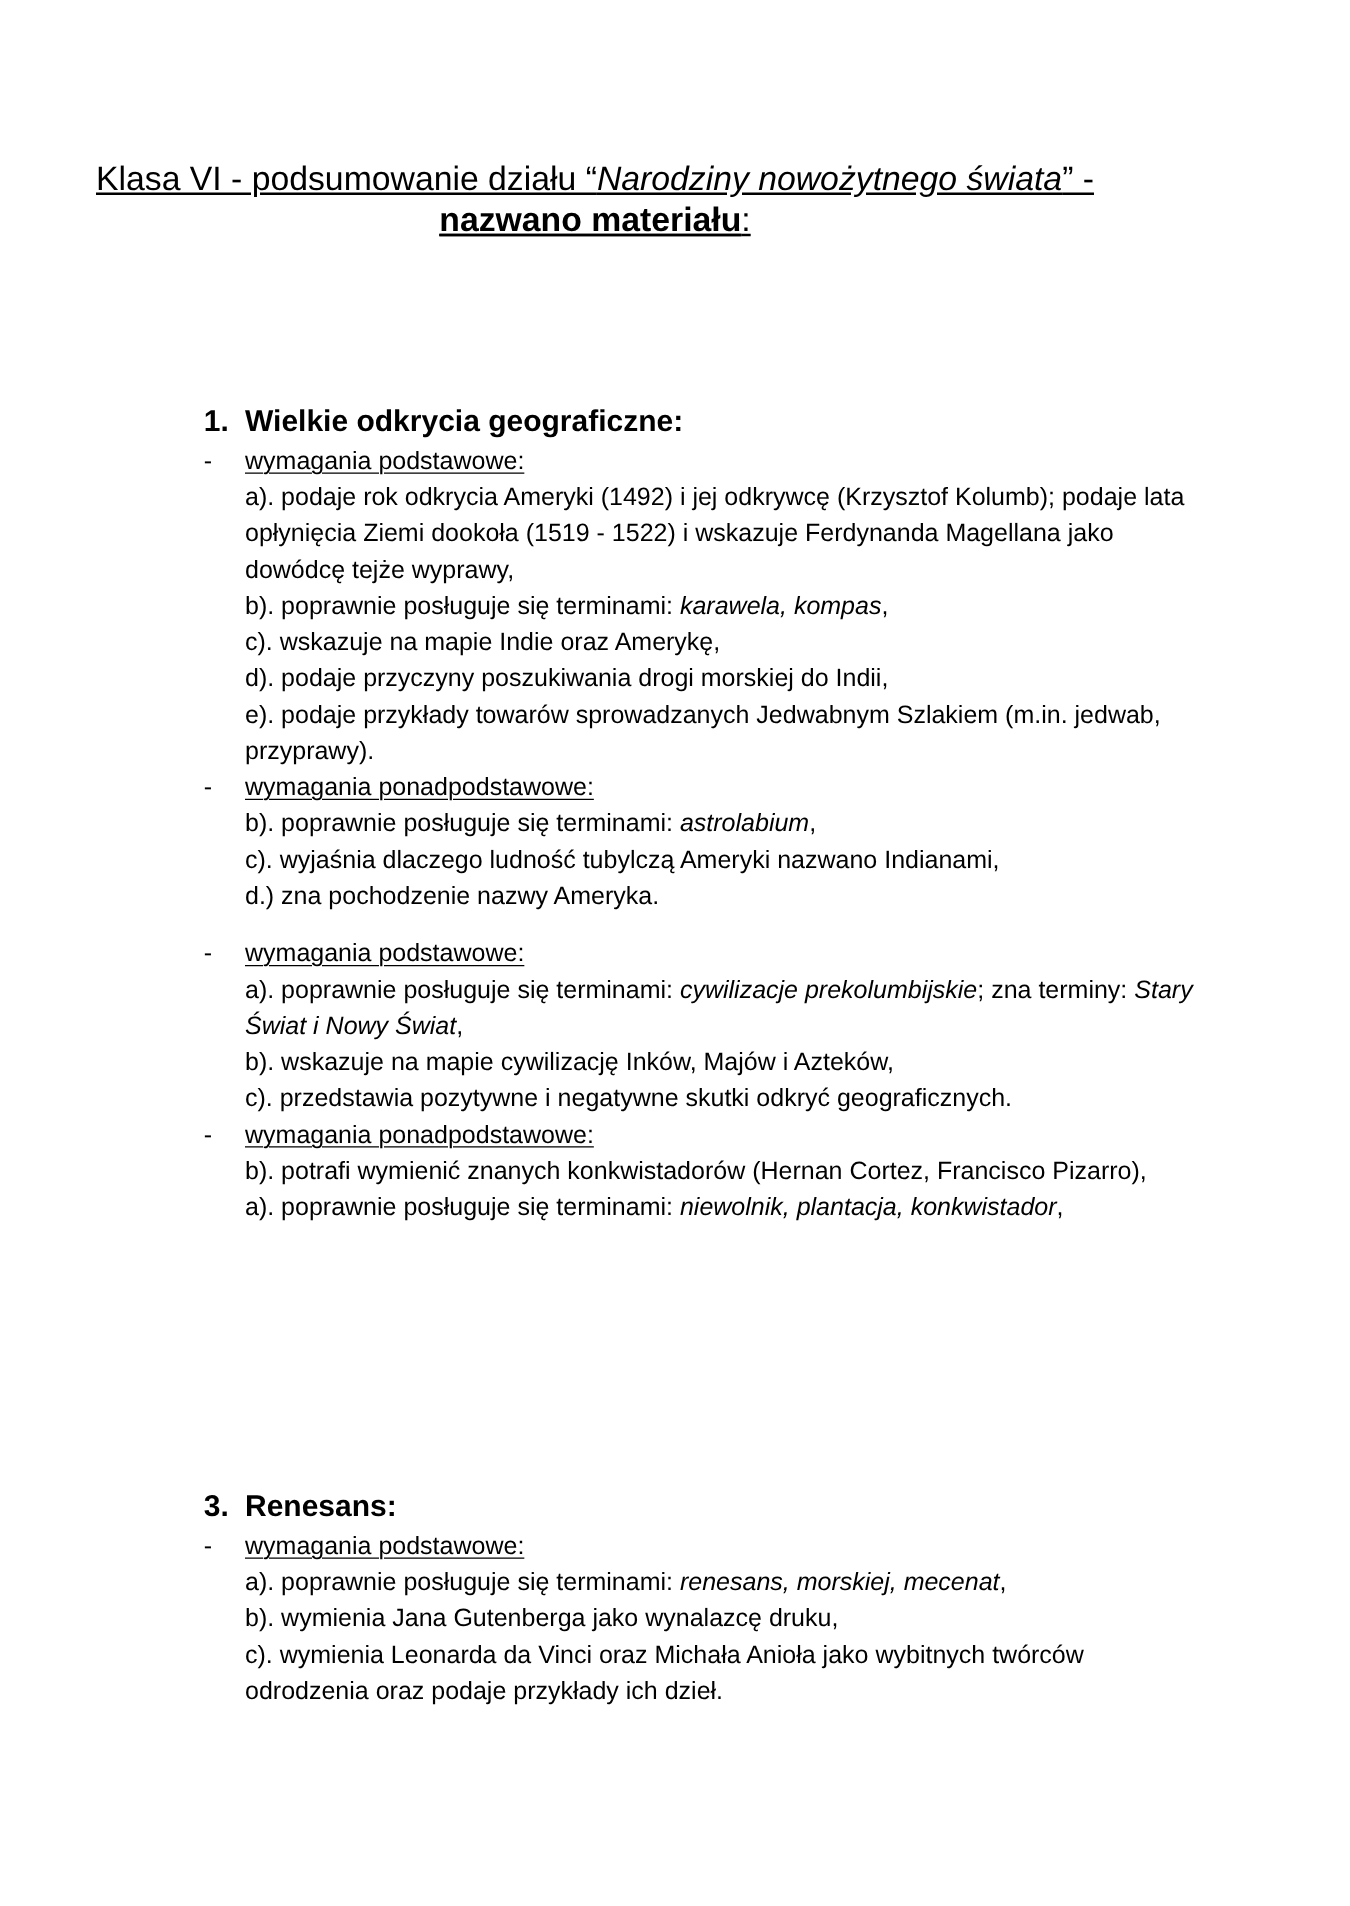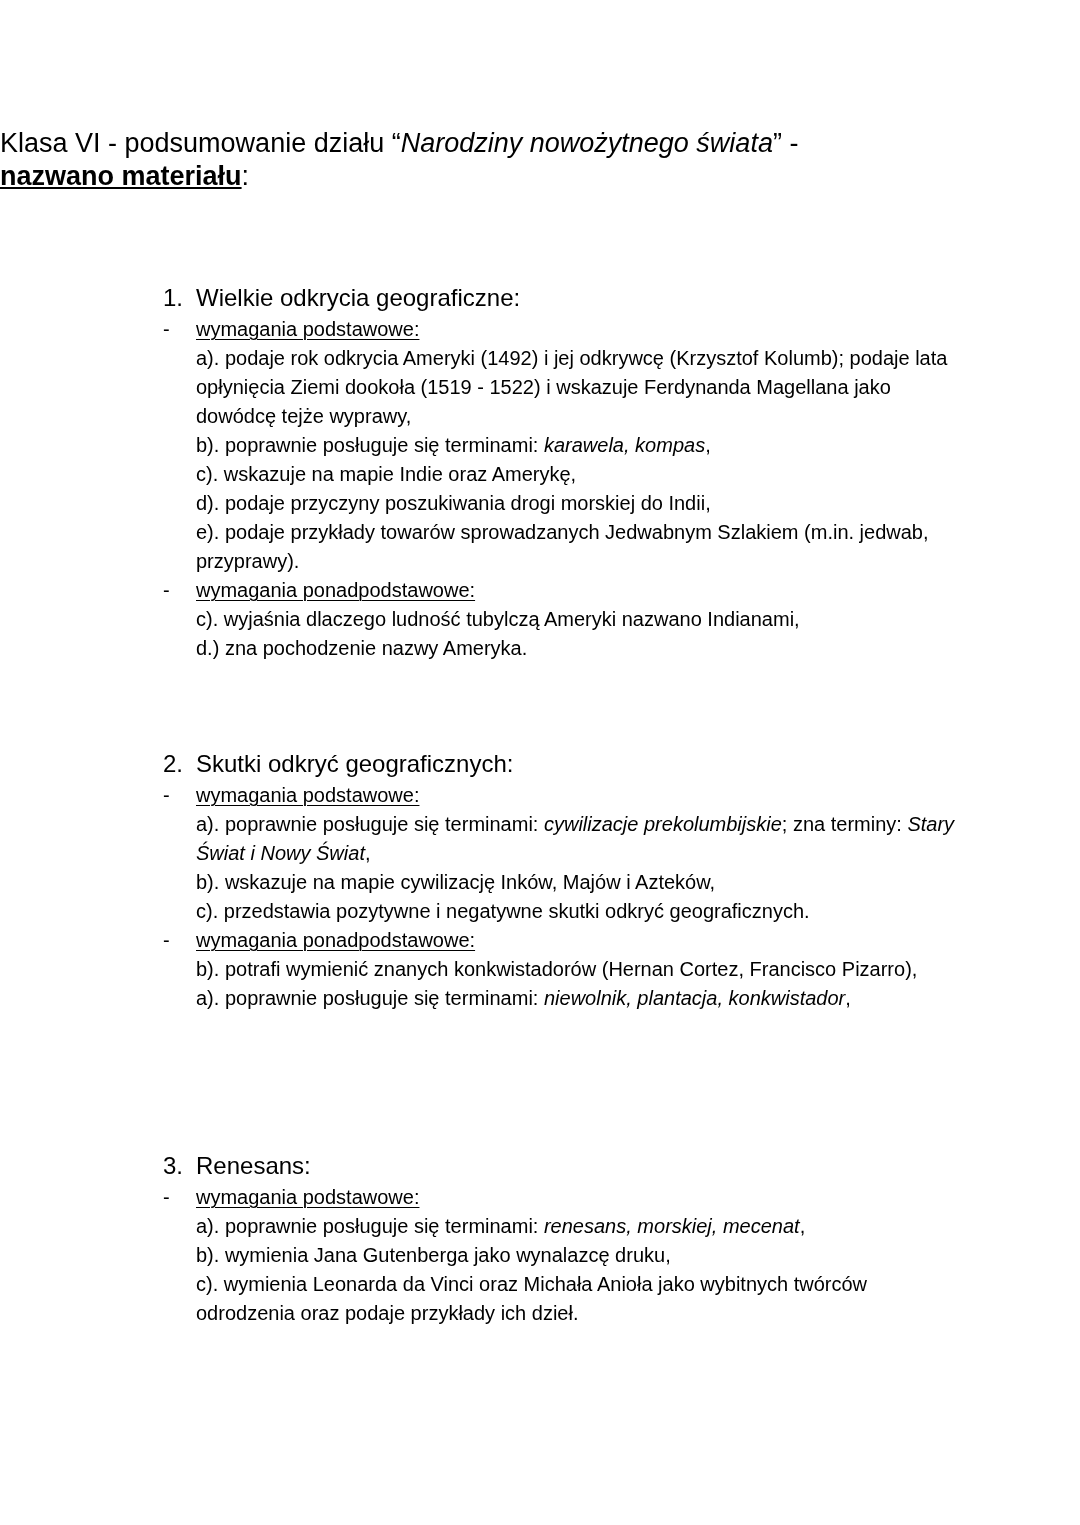--- a/index.html
+++ b/index.html
@@ -2,26 +2,26 @@
 <html><head>
 <meta charset="utf-8">
 <style>
   html, body { margin: 0; padding: 0; background: #ffffff; }
   body {
     width: 1080px; height: 1525px; position: relative; overflow: hidden;
     font-family: "Liberation Sans", sans-serif; color: #000;
   }
   .title {
     position: absolute; left: 0; top: 127px; width: 952px;
-    text-align: left; font-size: 27px; line-height: 33px;
+    text-align: center; font-size: 27px; line-height: 33px; text-decoration: underline;
   }
   .title .sub { font-weight: bold; text-decoration: underline; }
   .section { position: absolute; left: 163px; width: 800px; }
   .sec-head {
-    font-size: 24px; font-weight: normal; line-height: 30px; height: 32px;
+    font-size: 24px; font-weight: bold; line-height: 30px; height: 32px; margin-top: 40px;
   }
   .sec-head .num { display: inline-block; width: 33px; }
   .group { position: relative; }
   .dash { position: absolute; left: 0; top: 0; font-size: 20px; line-height: 29px; }
   .group-label {
     margin-left: 33px; font-size: 20px; line-height: 29px;
     text-decoration: underline; text-decoration-thickness: 1px; text-underline-offset: 3px;
   }
   .items { margin-left: 33px; font-size: 20px; line-height: 29px; }
   .item { margin: 0; }
@@ -45,28 +45,28 @@
       <p class="item"><span>b). poprawnie posługuje się terminami: </span><em>karawela, kompas</em><span>,</span></p>
       <p class="item">c). wskazuje na mapie Indie oraz Amerykę,</p>
       <p class="item">d). podaje przyczyny poszukiwania drogi morskiej do Indii,</p>
       <p class="item">e). podaje przykłady towarów sprowadzanych Jedwabnym Szlakiem (m.in. jedwab, przyprawy).</p>
     </div>
   </div>
   <div class="group">
     <span class="dash">-</span>
     <div class="group-label">wymagania ponadpodstawowe:</div>
     <div class="items">
+      <p class="item"><span>b). poprawnie posługuje się terminami: </span><em>astrolabium</em><span>,</span></p>
       <p class="item">c). wyjaśnia dlaczego ludność tubylczą Ameryki nazwano Indianami,</p>
       <p class="item">d.) zna pochodzenie nazwy Ameryka.</p>
     </div>
   </div>
 </div>
 
 <div class="section" style="top:749px;">
-  <div class="sec-head"><span class="num">2.</span><span>Skutki odkryć geograficznych:</span></div>
   <div class="group">
     <span class="dash">-</span>
     <div class="group-label">wymagania podstawowe:</div>
     <div class="items">
       <p class="item"><span>a). poprawnie posługuje się terminami: </span><em>cywilizacje prekolumbijskie</em><span>; zna terminy: </span><em>Stary Świat i Nowy Świat</em><span>,</span></p>
       <p class="item">b). wskazuje na mapie cywilizację Inków, Majów i Azteków,</p>
       <p class="item">c). przedstawia pozytywne i negatywne skutki odkryć geograficznych.</p>
     </div>
   </div>
   <div class="group">

